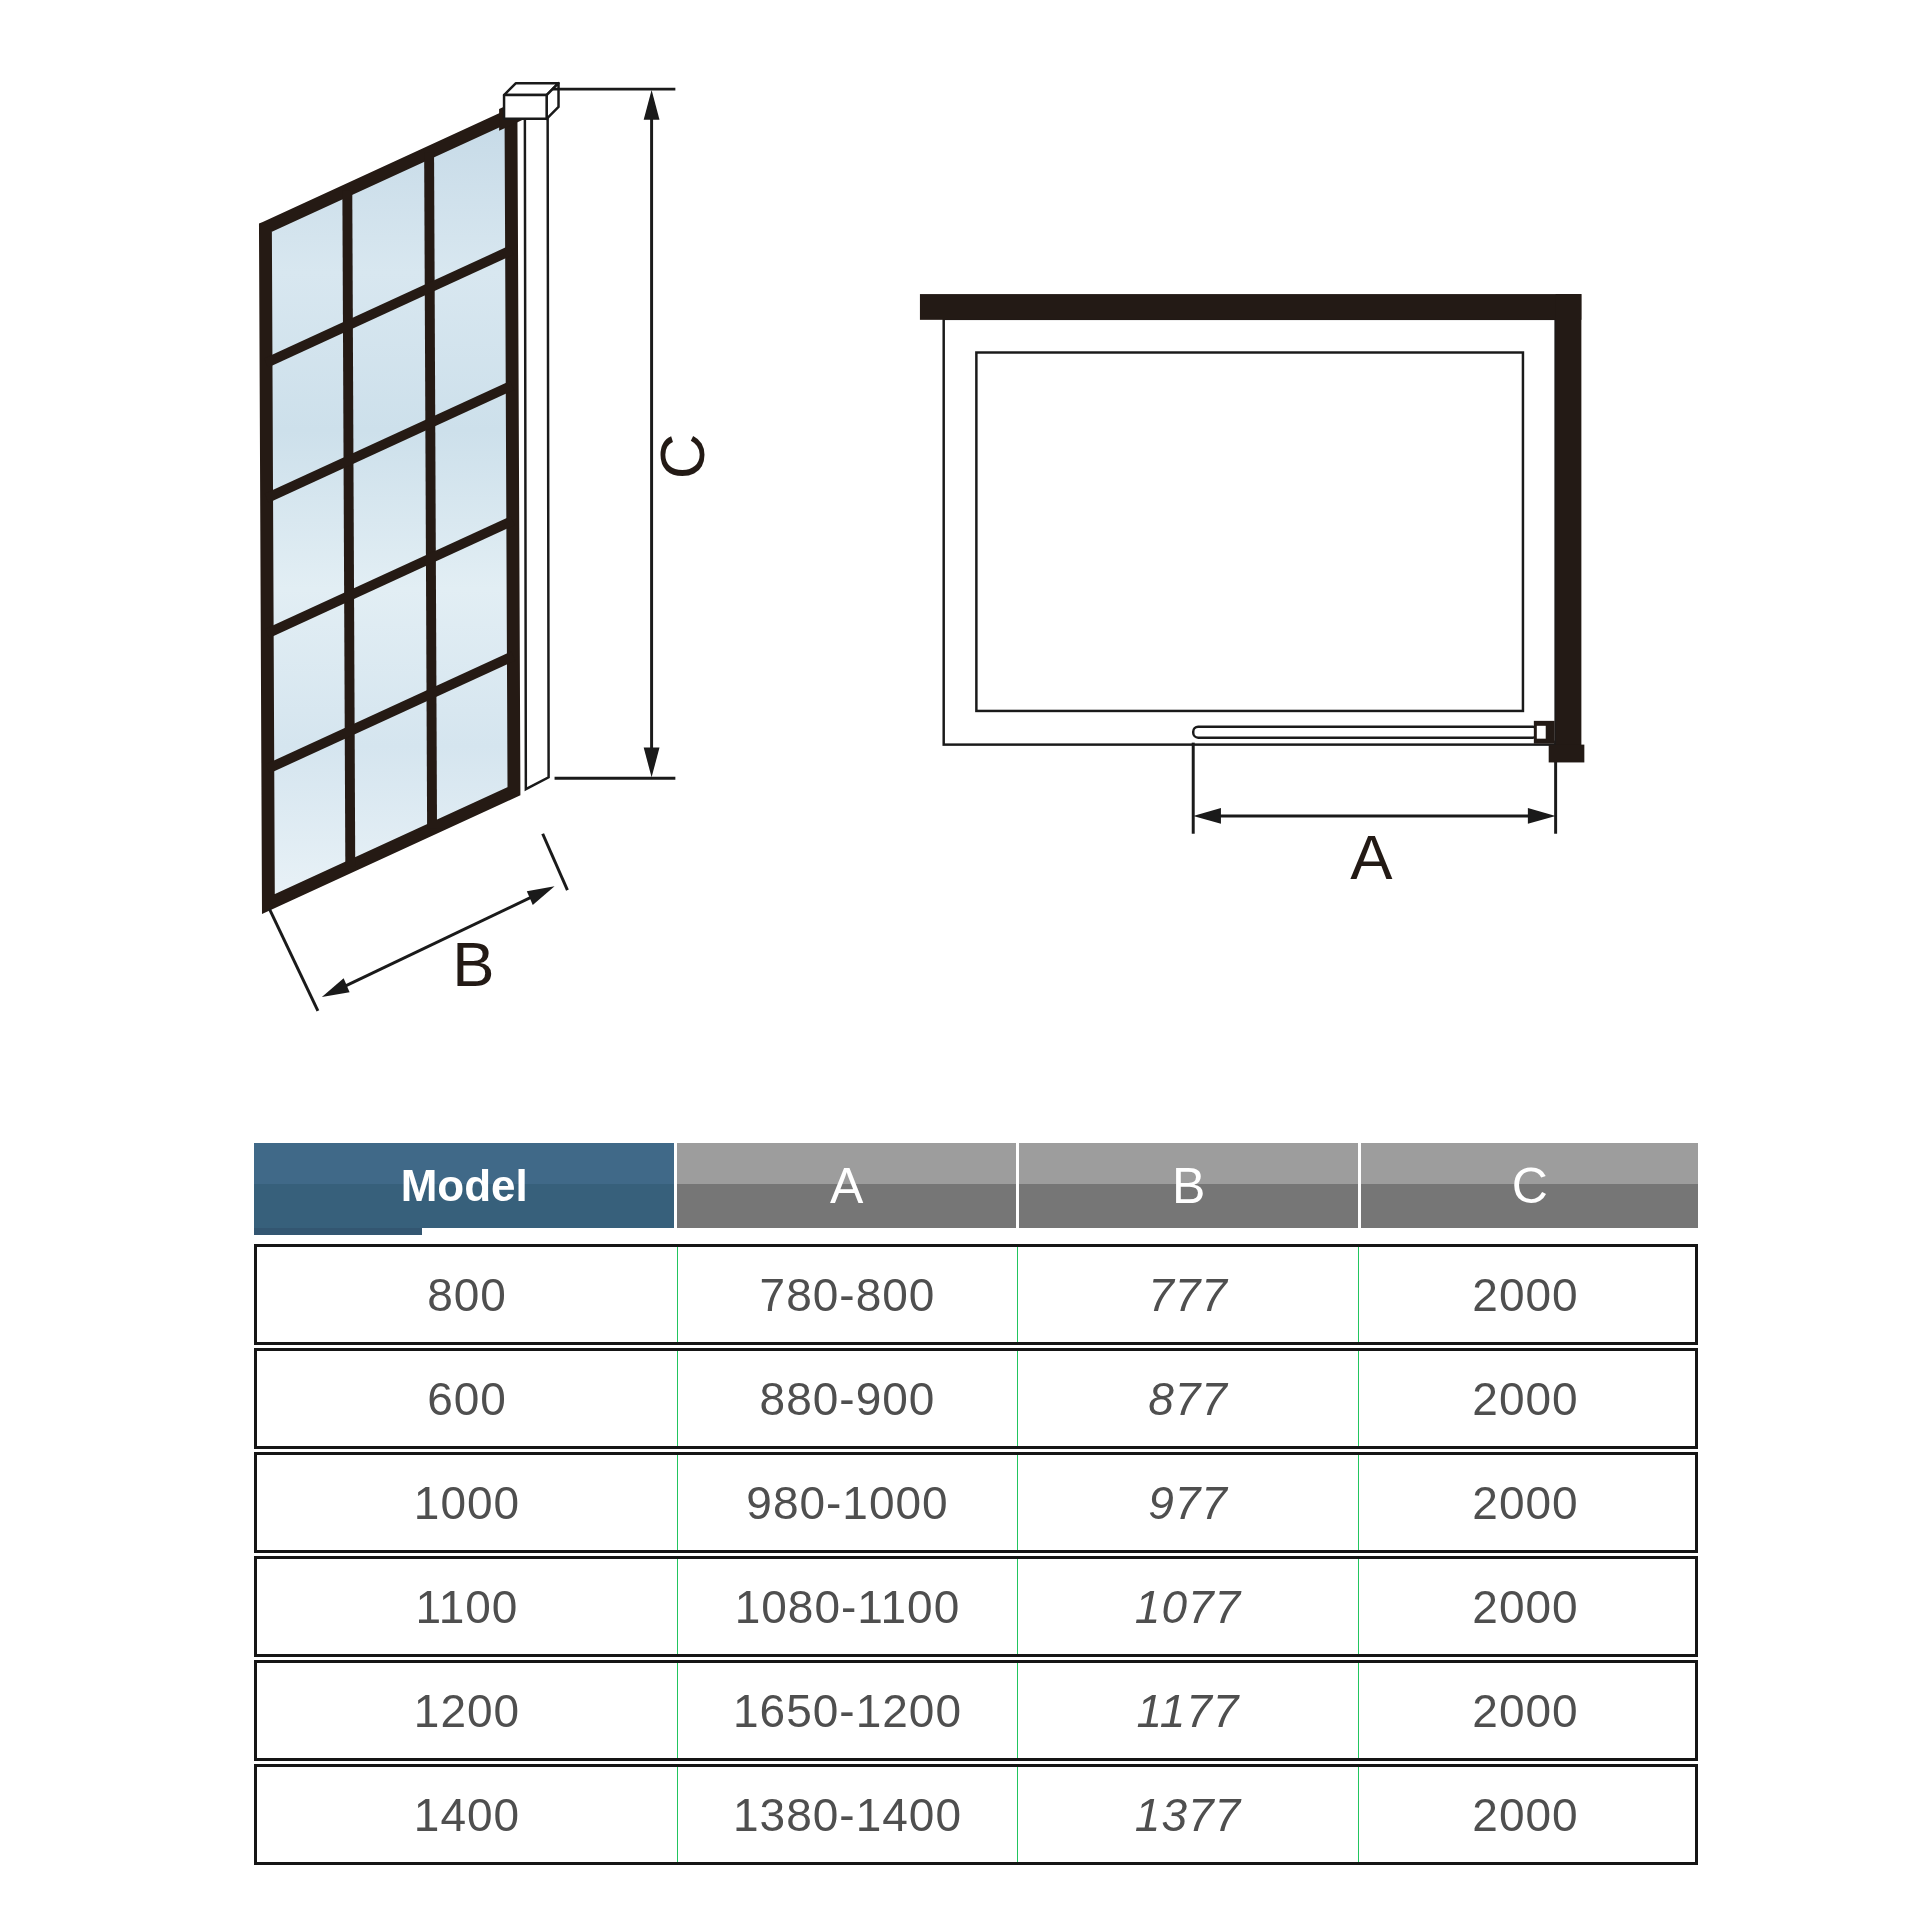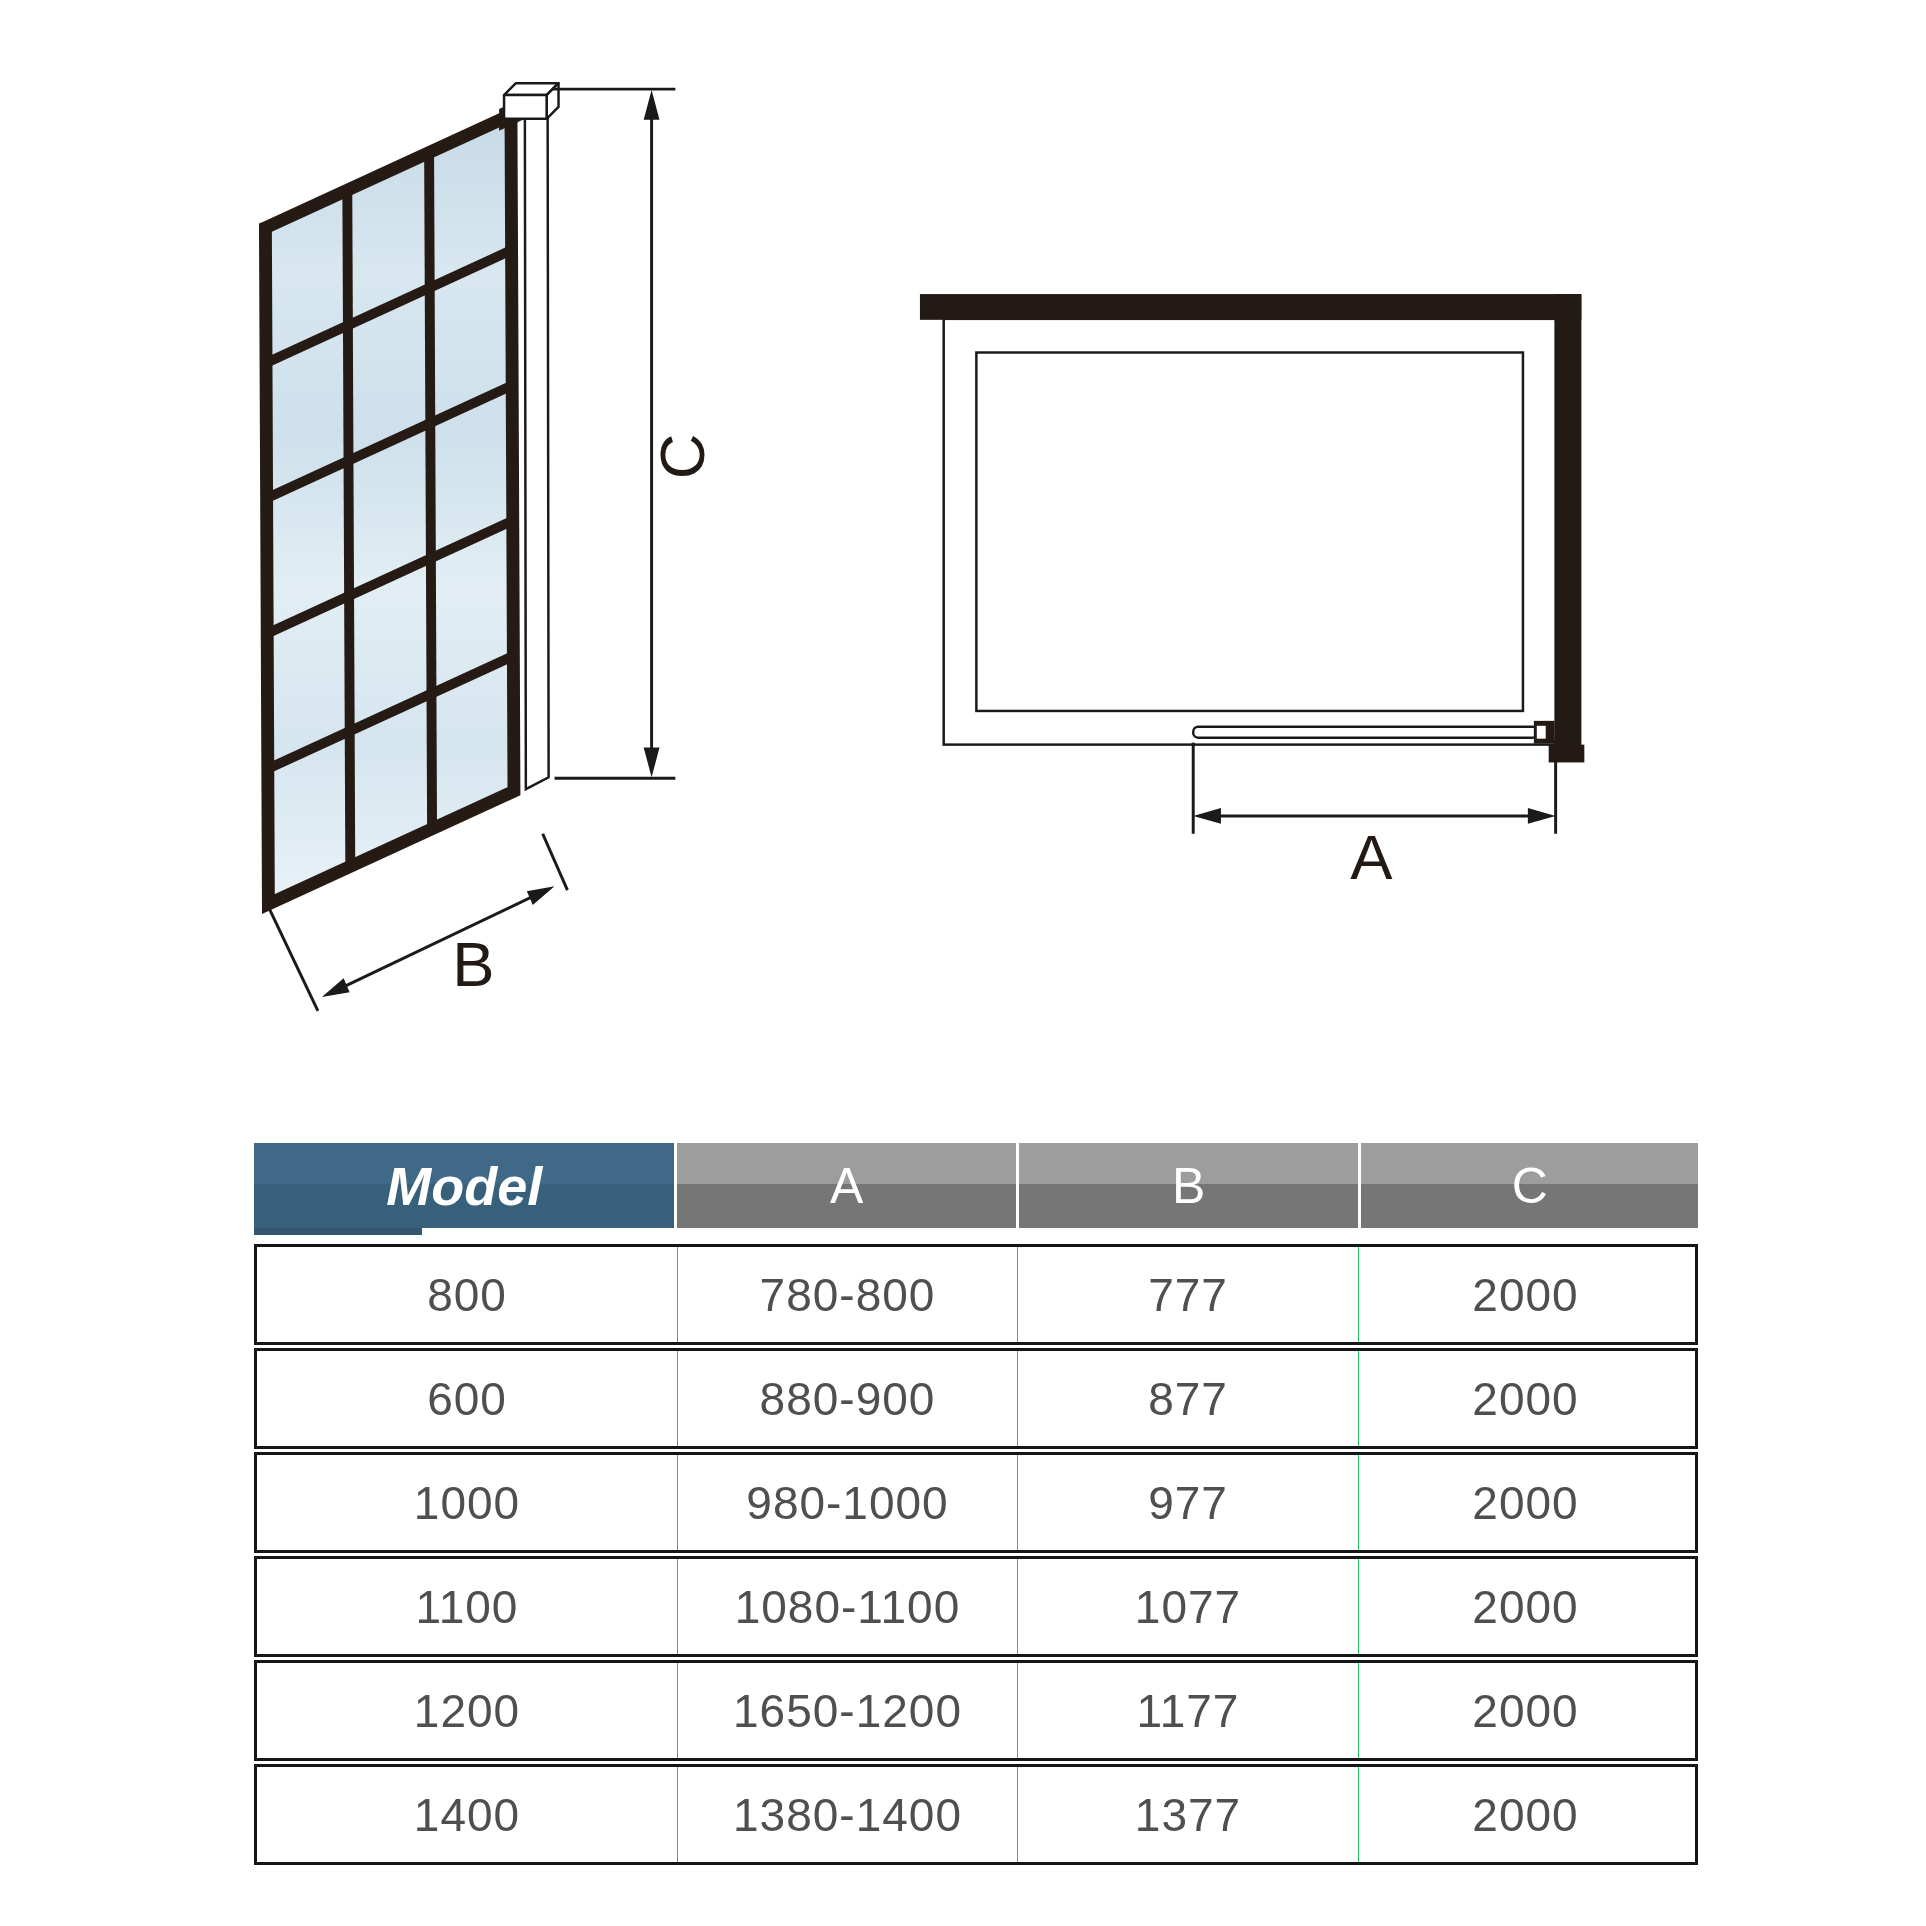--- a/index.html
+++ b/index.html
@@ -18,21 +18,21 @@
   }
   #spec-header{display:flex;width:100%;height:85px;}
   .hcell{
     display:flex;align-items:center;justify-content:center;
     color:#ffffff;box-sizing:border-box;border-right:3px solid #ffffff;
   }
   .hcell:last-child{border-right:none;}
   .hcell.model{
     width:424px;
     background:linear-gradient(#406988 0 48%, #37607b 48% 100%);
-    font-size:54px;font-weight:700;position:relative;font-style:italic;
+    font-size:44px;font-weight:700;position:relative;
   }
   .hcell.model::after{
     content:"";position:absolute;left:0;bottom:-7px;width:40%;height:7px;
     background:#335671;
   }
   .hcell.gray{
     background:linear-gradient(#9d9d9d 0 48%, #767676 48% 100%);
     font-size:50px;font-weight:400;
   }
   .hcell.col-a{width:342px;}
@@ -45,21 +45,21 @@
   }
   .trow:first-child{margin-top:0;}
   .tcell{
     display:flex;align-items:center;justify-content:center;
     box-sizing:border-box;border-right:1px solid #22c55e;
     font-size:46px;color:#4f4f4f;letter-spacing:1px;
   }
   .tcell:last-child{border-right:none;}
   .tcell.model{width:421px;}
   .tcell.col-a{width:340px;}
-  .tcell.col-b{width:341px;}
+  .tcell.col-b{width:341px;font-style:italic;}
   .tcell.col-c{width:333px;border-radius:24px;}
 </style>
 </head>
 <body>
 
 <svg id="diagrams" width="1927" height="1109" viewBox="0 0 1946 1120">
   <defs>
     <linearGradient id="glassGrad" x1="0" y1="0" x2="0" y2="1">
       <stop offset="0" stop-color="#c6dae7"></stop>
       <stop offset="0.2" stop-color="#d8e7f0"></stop>

